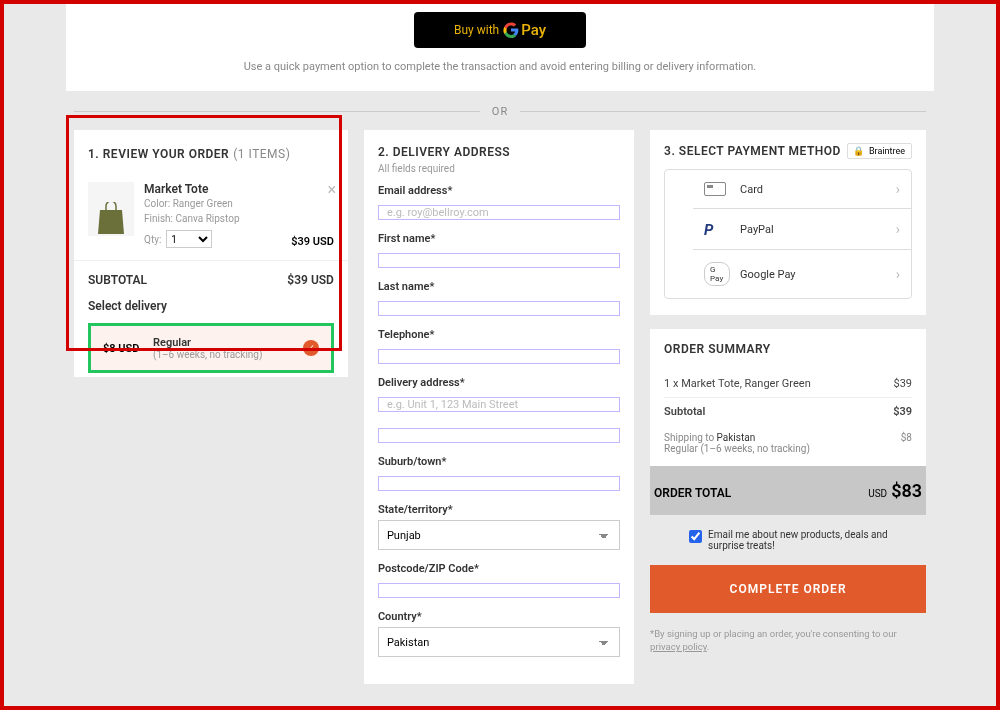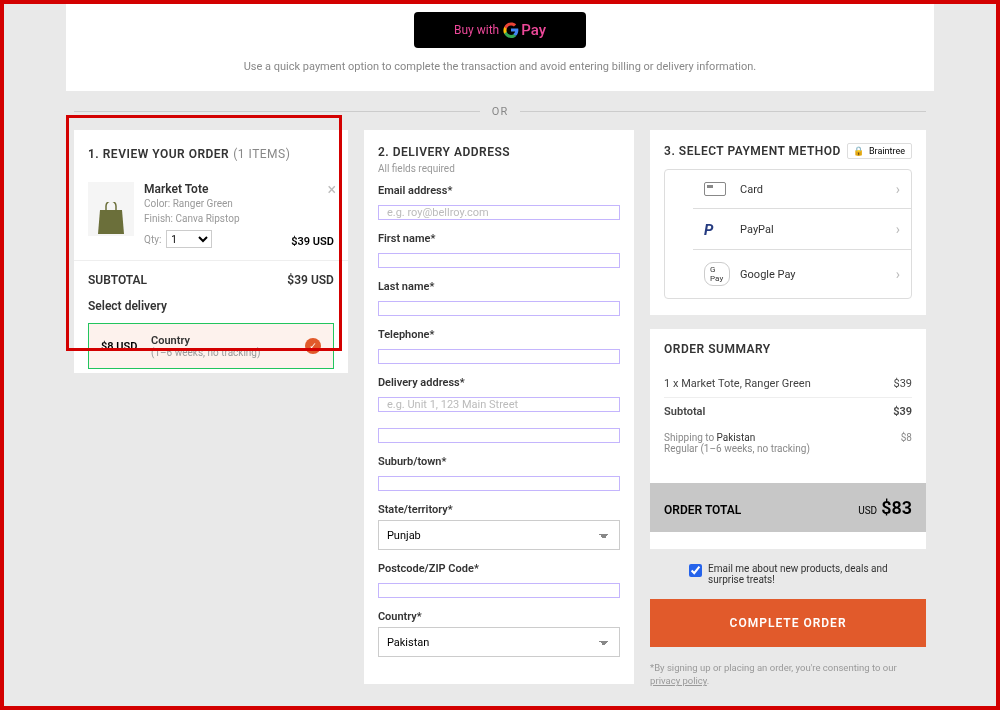--- a/index.html
+++ b/index.html
@@ -1,21 +1,21 @@
 <!DOCTYPE html>
 <html><head>
 <meta charset="utf-8">
 <style>
 * { box-sizing: border-box; margin: 0; padding: 0; font-family: -apple-system, BlinkMacSystemFont, "Segoe UI", Roboto, sans-serif; }
 body { background: #e9e9e9; width: 1000px; height: 710px; overflow: hidden; position: relative; }
 .outer-border { position: absolute; inset: 0; border: 4px solid #d30000; pointer-events: none; z-index: 100; }
 .highlight-box { position: absolute; left: 66px; top: 115px; width: 276px; height: 236px; border: 3px solid #d30000; pointer-events: none; z-index: 99; }
 .page { background: #e9e9e9; padding: 0 8px; }
 .white-top { background: #fff; margin: 4px 58px 0; padding: 0 0 18px; text-align: center; }
-.gpay-btn { display: inline-flex; align-items: center; justify-content: center; background: #000; color: #ec4899; border: none; border-radius: 4px; width: 172px; height: 36px; font-size: 12px; cursor: pointer; margin-top: 8px; gap: 4px; }
+.gpay-btn { display: inline-flex; align-items: center; justify-content: center; background: #000; color: #eab308; border: none; border-radius: 4px; width: 172px; height: 36px; font-size: 12px; cursor: pointer; margin-top: 8px; gap: 4px; }
 .gpay-logo { display: inline-flex; align-items: center; font-size: 15px; font-weight: 500; }
 .g-icon { width: 16px; height: 16px; margin-right: 2px; }
 .quick-note { color: #888; font-size: 11px; margin-top: 12px; }
 .or-row { display: flex; align-items: center; margin: 14px 66px 12px; }
 .or-row hr { flex: 1; border: none; border-top: 1px solid #ccc; }
 .or-row span { margin: 0 12px; color: #888; font-size: 11px; letter-spacing: 1px; }
 .cols { display: flex; gap: 16px; margin: 0 66px; align-items: flex-start; }
 .col1 { width: 276px; background: #fff; }
 .col2 { width: 272px; background: #fff; padding: 15px 14px; }
 .col3 { width: 278px; display: flex; flex-direction: column; gap: 14px; }
@@ -26,21 +26,21 @@
 .close-x { position: absolute; right: 12px; top: 6px; color: #bbb; font-size: 16px; cursor: pointer; }
 .thumb { width: 46px; height: 54px; background: #f5f5f5; display: flex; align-items: flex-end; justify-content: center; margin-right: 10px; }
 .bag { width: 30px; height: 34px; }
 .item-name { font-size: 12px; font-weight: 600; color: #333; }
 .item-meta { font-size: 10px; color: #999; line-height: 1.5; }
 .qty-row { display: flex; align-items: center; gap: 5px; margin-top: 4px; font-size: 10px; color: #999; }
 .qty-select { width: 46px; height: 18px; font-size: 10px; border: 1px solid #ccc; background: #fff; }
 .item-price { position: absolute; right: 14px; bottom: 12px; font-size: 11px; font-weight: 600; }
 .subtotal-row { display: flex; justify-content: space-between; padding: 12px 14px; font-size: 12px; font-weight: 600; color: #333; }
 .select-delivery { padding: 0 14px 6px; font-size: 12px; font-weight: 600; color: #333; }
-.delivery-opt { margin: 4px 14px 4px; background: #fdf2ed; border: 1px solid #22c55e; display: flex; align-items: center; padding: 10px 12px; position: relative; }
+.delivery-opt { margin: 4px 14px 4px; background: #fdf2ed; border: 3px solid #22c55e; display: flex; align-items: center; padding: 10px 12px; position: relative; }
 .delivery-price { font-size: 11px; font-weight: 600; width: 50px; }
 .delivery-body { font-size: 11px; }
 .delivery-name { font-weight: 600; color: #333; }
 .delivery-desc { color: #999; font-size: 10px; }
 .delivery-check { position: absolute; right: 12px; width: 16px; height: 16px; border-radius: 50%; background: #e15a2b; display: flex; align-items: center; justify-content: center; color: #fff; font-size: 9px; }
 .field-note { font-size: 10px; color: #999; margin: 4px 0 10px; }
 .form-label { font-size: 11px; font-weight: 600; color: #333; margin-bottom: 4px; display: block; }
 .form-input { width: 100%; height: 15px; border: 1px solid #c4b5fd; font-size: 11px; padding: 0 8px; margin-bottom: 12px; }
 .form-input::placeholder { color: #bbb; }
 .form-select { width: 100%; height: 30px; border: 1px solid #ccc; font-size: 11px; padding: 0 8px; margin-bottom: 12px; background: #fff; appearance: none; background-image: linear-gradient(45deg, transparent 50%, #888 50%), linear-gradient(135deg, #888 50%, transparent 50%); background-position: calc(100% - 15px) 13px, calc(100% - 10px) 13px; background-size: 5px 5px, 5px 5px; background-repeat: no-repeat; }
@@ -55,21 +55,21 @@
 .card-ico { width: 22px; height: 14px; border: 1px solid #888; border-radius: 2px; position: relative; }
 .card-ico::after { content: ""; position: absolute; left: 2px; top: 2px; width: 6px; height: 3px; background: #888; }
 .paypal-ico { width: 14px; height: 16px; font-weight: bold; font-style: italic; color: #253b80; font-size: 15px; }
 .gpay-badge { border: 1px solid #ccc; border-radius: 9px; padding: 2px 5px; font-size: 8px; display: inline-flex; align-items: center; }
 .summary-panel { background: #fff; padding: 13px 14px 0; }
 .summary-panel .panel-title { margin-bottom: 14px; }
 .sum-row { display: flex; justify-content: space-between; font-size: 11px; padding: 7px 0; color: #444; }
 .sum-sub { font-weight: 600; border-top: 1px solid #eee; }
 .ship-row { font-size: 10px; color: #888; padding-bottom: 12px; }
 .ship-row .dest { color: #333; }
-.total-row { background: #c7c7c7; margin: 17px -14px; padding: 14px 14px; display: flex; justify-content: space-between; align-items: baseline; font-size: 12px; font-weight: 600; }
+.total-row { background: #c7c7c7; margin: 0 -14px; padding: 14px 4px; display: flex; justify-content: space-between; align-items: baseline; font-size: 12px; font-weight: 600; }
 .total-amt { font-size: 18px; }
 .total-cur { font-size: 10px; font-weight: 400; margin-right: 4px; }
 .email-check { display: flex; gap: 6px; align-items: flex-start; font-size: 10px; color: #333; margin-left: 39px; }
 .email-check input { accent-color: #2563eb; margin-top: 1px; }
 .complete-btn { width: 100%; background: #e15a2b; color: #fff; border: none; height: 48px; font-size: 12px; font-weight: 600; letter-spacing: 1px; cursor: pointer; }
 .consent { font-size: 9.5px; color: #999; line-height: 1.4; }
 .consent a { color: #999; }
 </style>
 </head>
 <body>
@@ -126,21 +126,21 @@
         <div class="item-price">$39 USD</div>
       </div>
       <div class="subtotal-row">
         <span>SUBTOTAL</span>
         <span>$39 USD</span>
       </div>
       <div class="select-delivery">Select delivery</div>
       <div class="delivery-opt">
         <div class="delivery-price">$8 USD</div>
         <div class="delivery-body">
-          <div class="delivery-name">Country</div>
+          <div class="delivery-name">Regular</div>
           <div class="delivery-desc">(1–6 weeks, no tracking)</div>
         </div>
         <div class="delivery-check">✓</div>
       </div>
     </div>
 
     <div class="col2">
       <div class="panel-title">2. DELIVERY ADDRESS</div>
       <div class="field-note">All fields required</div>
       <label class="form-label">Email address*</label>

